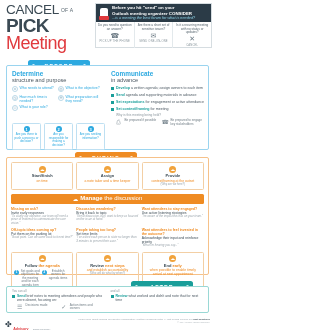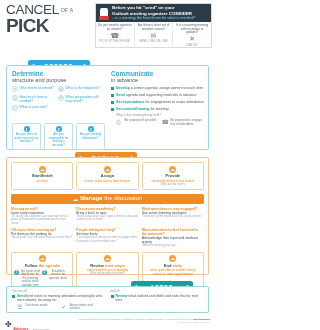--- a/index.html
+++ b/index.html
@@ -183,20 +183,21 @@
 <body>
 
 <div class="page">
 
   <div class="header">
     <div class="title-block">
       <div class="t-anatomy">
         <span>CANCEL</span><span class="t-ofa">OF A</span>
       </div>
       <div class="t-great">PICK</div>
+      <div class="t-meeting">Meeting</div>
     </div>
 
     <div class="consider-box">
       <div class="cb-top">
         <div class="cb-hand">
           <div class="palm"></div>
             <div class="band"></div>
         </div>
         <div class="cb-head">
           <div class="cb-l1">Before you hit "send" on your</div>

